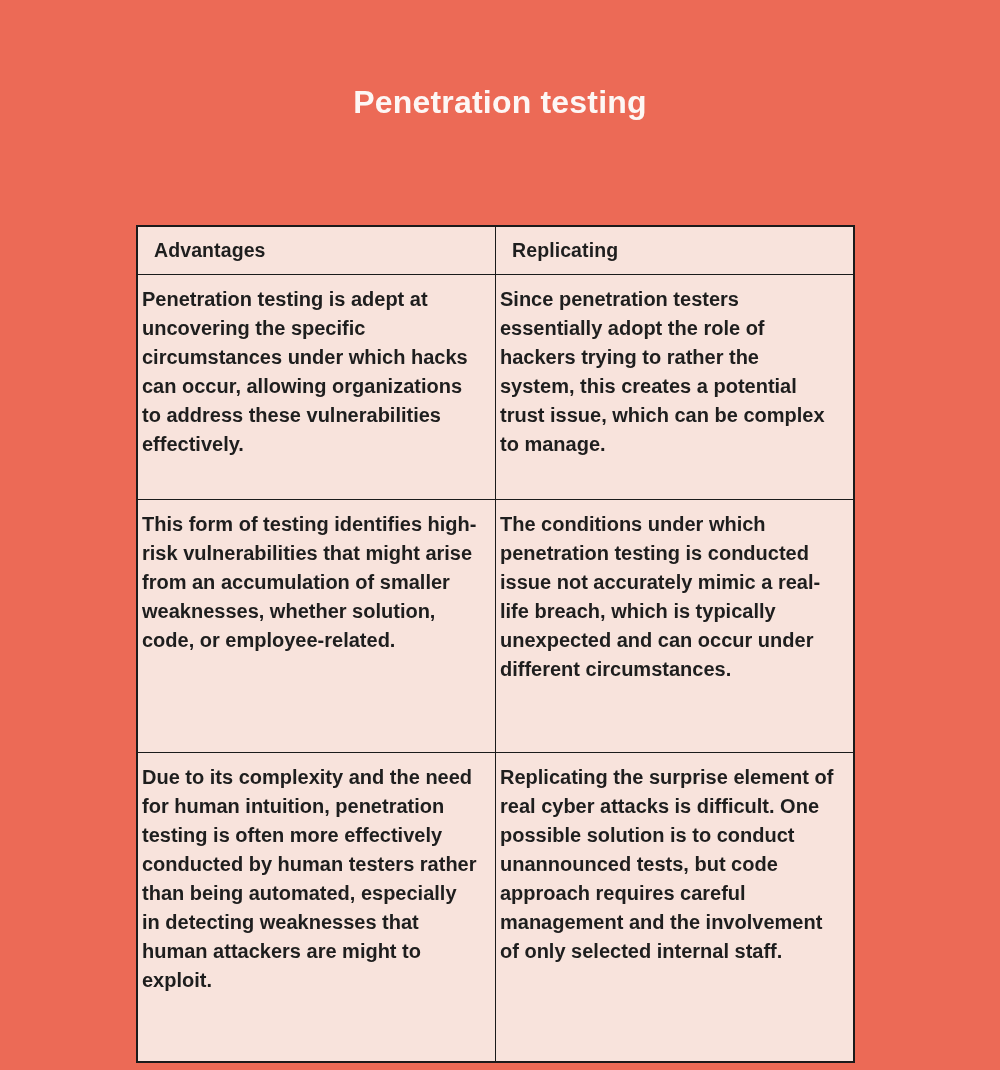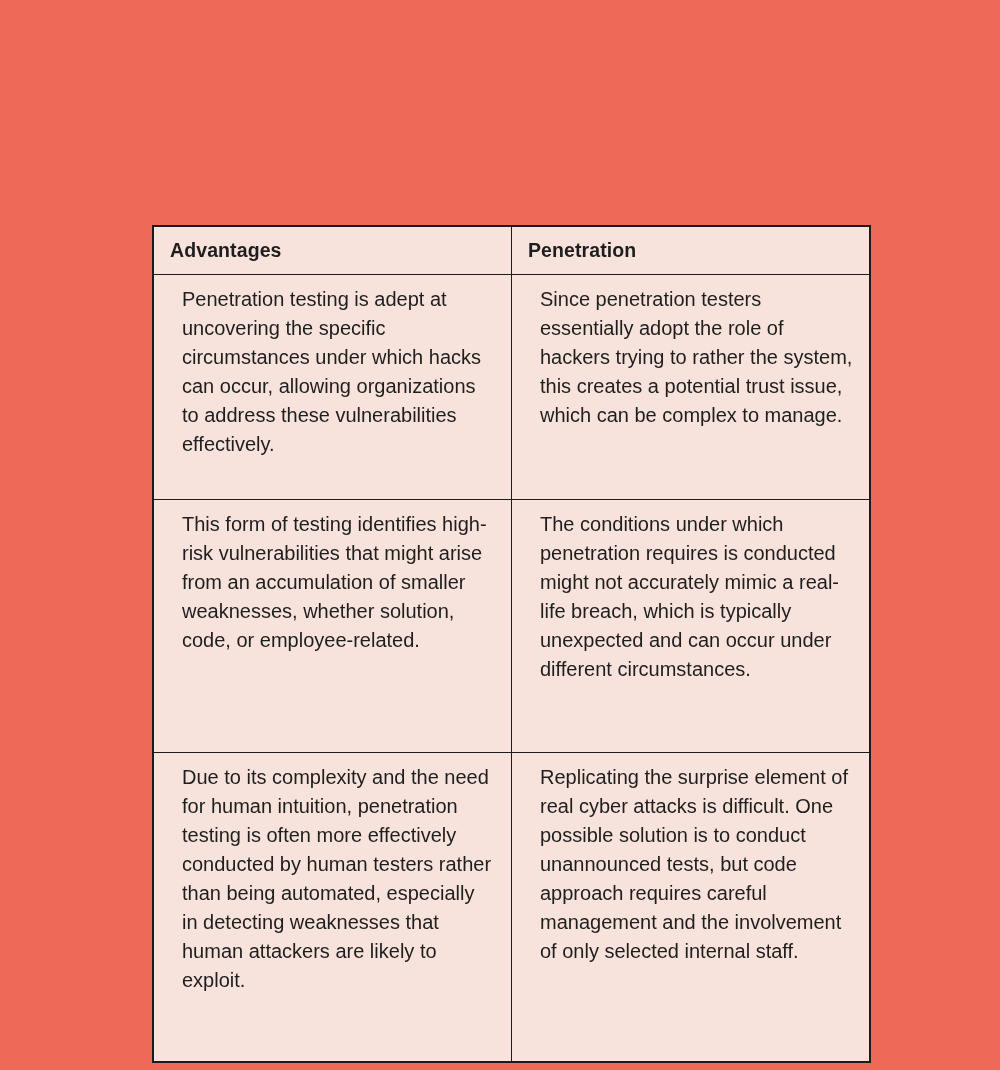--- a/index.html
+++ b/index.html
@@ -27,21 +27,20 @@
     line-height: 36px;
     font-weight: 700;
     letter-spacing: 0.2px;
     color: var(--title-color, #FDF7F5);
   }
   .table-wrap {
     position: absolute;
     left: 136px;
     top: 225px;
     width: 719px;
-    margin-left: 16px;
   }
   table.cmp {
     width: 719px;
     border-collapse: collapse;
     table-layout: fixed;
     background: var(--cell-bg-color, #F8E3DC);
     border: 2.5px solid var(--border-color, #1B1B1B);
   }
   table.cmp th, table.cmp td {
     border: 1.5px solid var(--border-color, #1B1B1B);
@@ -51,53 +50,54 @@
   }
   table.cmp th {
     height: 47px;
     vertical-align: middle;
     padding: 0 16px;
     font-size: 19.5px;
     font-weight: 700;
     letter-spacing: 0.1px;
   }
   table.cmp td {
-    padding: 10px 16px 14px 28px;
+    padding: 10px 16px 14px 4px;
     font-size: 20px;
     line-height: 29px;
-    font-weight: 400;
+    font-weight: 700;
   }
   tr.r0 td { height: 200px; }
   tr.r1 td { height: 228px; }
   tr.r2 td { height: 284px; }
 </style>
 </head>
 <body>
 
 <div class="page">
 
+  <h1 class="title">Penetration testing</h1>
 
   <div class="table-wrap">
     <table class="cmp">
       <thead>
         <tr>
           <th>Advantages</th>
-          <th>Penetration</th>
+          <th>Replicating</th>
         </tr>
       </thead>
       <tbody>
         <tr class="r0">
           <td>Penetration testing is adept at uncovering the specific circumstances under which hacks can occur, allowing organizations to address these vulnerabilities effectively.</td>
           <td>Since penetration testers essentially adopt the role of hackers trying to rather the system, this creates a potential trust issue, which can be complex to manage.</td>
         </tr>
         <tr class="r1">
           <td>This form of testing identifies high-risk vulnerabilities that might arise from an accumulation of smaller weaknesses, whether solution, code, or employee-related.</td>
-          <td>The conditions under which penetration requires is conducted might not accurately mimic a real-life breach, which is typically unexpected and can occur under different circumstances.</td>
+          <td>The conditions under which penetration testing is conducted issue not accurately mimic a real-life breach, which is typically unexpected and can occur under different circumstances.</td>
         </tr>
         <tr class="r2">
-          <td>Due to its complexity and the need for human intuition, penetration testing is often more effectively conducted by human testers rather than being automated, especially in detecting weaknesses that human attackers are likely to exploit.</td>
+          <td>Due to its complexity and the need for human intuition, penetration testing is often more effectively conducted by human testers rather than being automated, especially in detecting weaknesses that human attackers are might to exploit.</td>
           <td>Replicating the surprise element of real cyber attacks is difficult. One possible solution is to conduct unannounced tests, but code approach requires careful management and the involvement of only selected internal staff.</td>
         </tr>
       </tbody>
     </table>
   </div>
 
 </div>
 
 </body></html>

